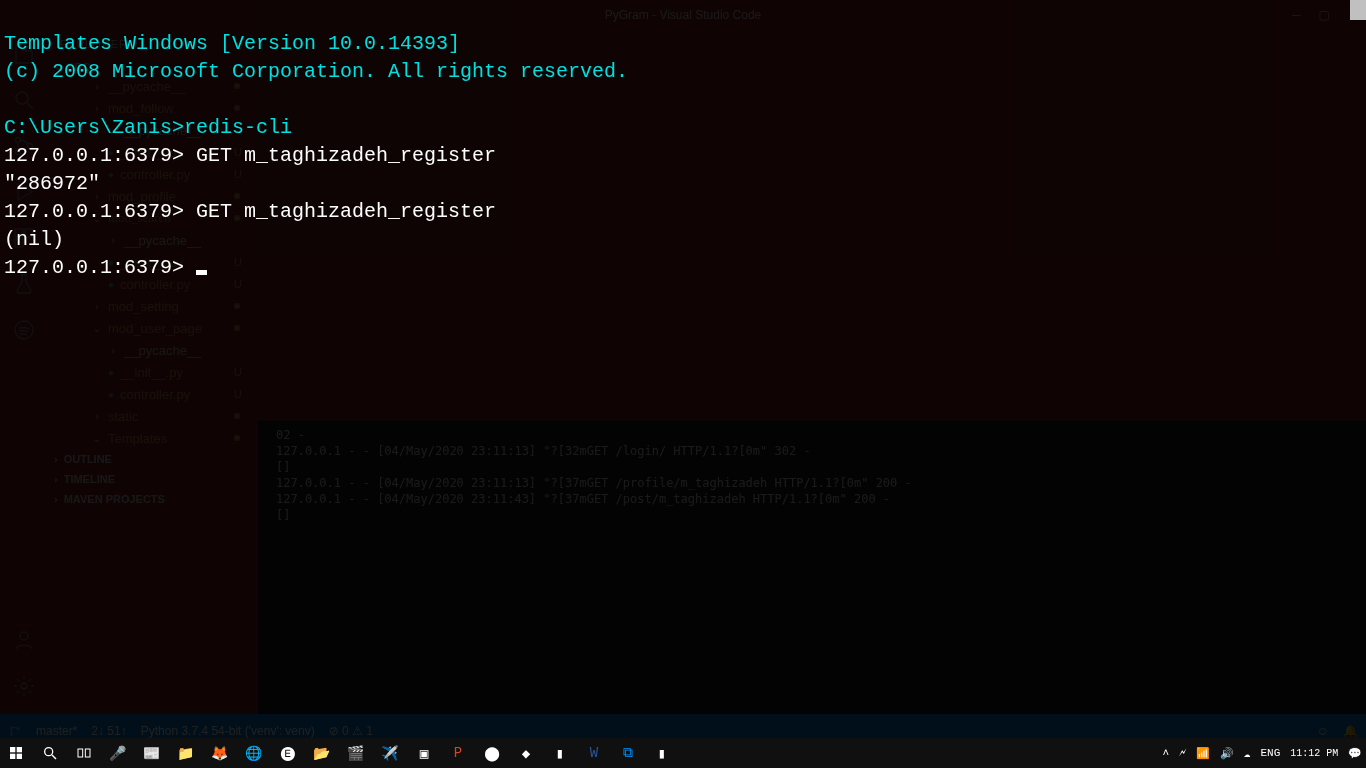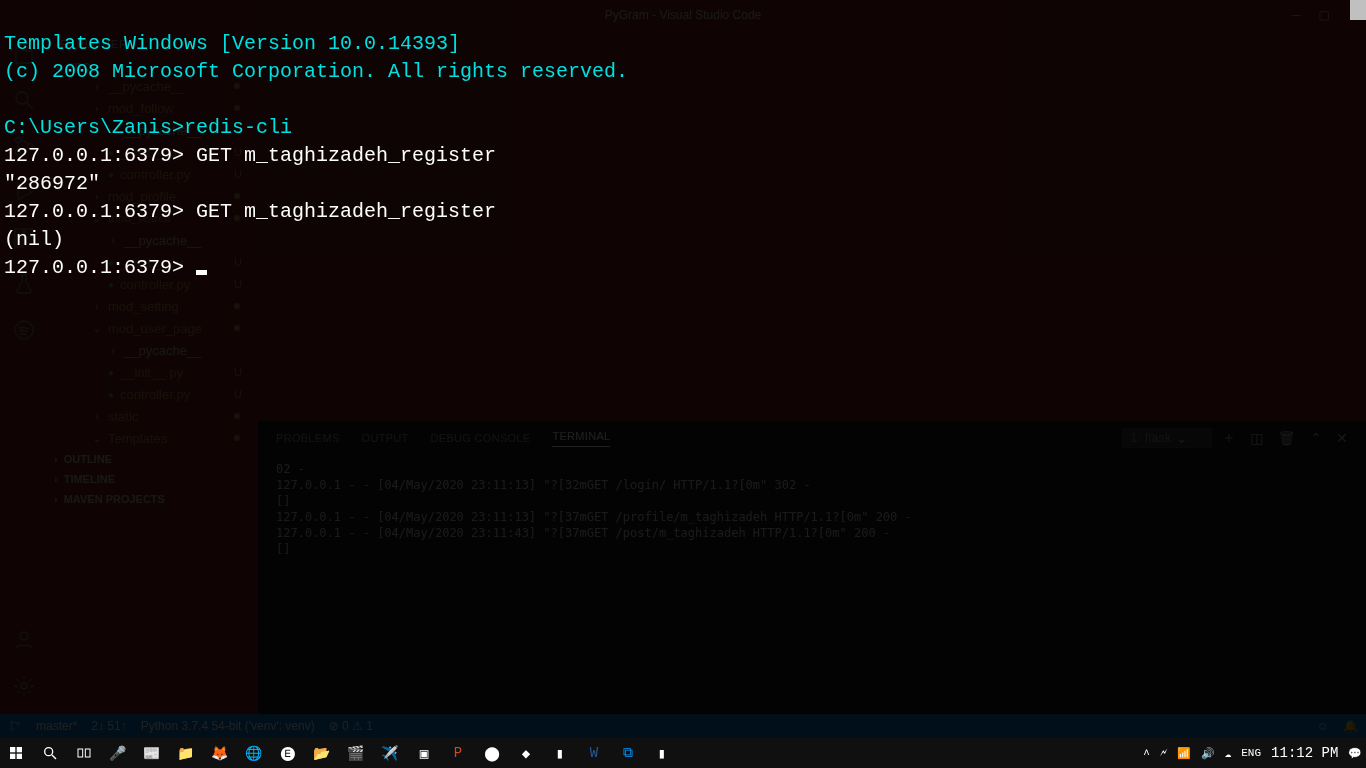--- a/index.html
+++ b/index.html
@@ -33,31 +33,31 @@
 .panels-collapsed { padding: 4px 0 4px 6px; display: flex; align-items: center; gap: 6px; font-weight: 700; font-size: 11px; }
 
 .editor-area { flex: 1; position: relative; }
 .terminal-panel { position: absolute; left: 0; right: 0; bottom: 0; top: 390px; border-top: 1px solid #333; background: #1e1e1e; }
 .terminal-tabs { height: 34px; display: flex; align-items: center; gap: 22px; padding: 0 18px; font-size: 11px; color: #969696; letter-spacing: 0.3px; }
 .terminal-tabs .tt-active { color: #fff; border-bottom: 1px solid #fff; padding-bottom: 4px; }
 .terminal-tabs .tt-right { margin-left: auto; display: flex; align-items: center; gap: 14px; }
 .terminal-tabs .icon-btn { color: #bfbfbf; font-size: 14px; cursor: pointer; }
 .terminal-output { padding: 6px 18px; font-family: Consolas, monospace; font-size: 12px; line-height: 16px; color: #d4d4d4; white-space: pre; }
 
-.statusbar { position: absolute; left: 0; right: 0; bottom: 30px; height: 24px; background: #007acc; display: flex; align-items: center; padding: 0 8px; font-size: 12px; color: #fff; gap: 14px; }
+.statusbar { position: absolute; left: 0; right: 0; bottom: 30px; height: 24px; background: #007acc; display: flex; align-items: flex-end; padding: 0 8px; font-size: 12px; color: #fff; gap: 14px; }
 .statusbar .sb-spacer { flex: 1; }
 .statusbar svg { width: 14px; height: 14px; stroke: #fff; fill: none; vertical-align: middle; }
 
 
 .taskbar { position: absolute; left: 0; right: 0; bottom: 0; height: 30px; background: #101010; display: flex; align-items: center; padding: 0 4px; gap: 6px; z-index: 50; }
 .taskbar .tb-icon { width: 24px; height: 24px; display: flex; align-items: center; justify-content: center; color: #fff; font-size: 14px; }
 .taskbar .tb-icon svg { width: 16px; height: 16px; }
 .taskbar .tb-group { display: flex; align-items: center; gap: 10px; }
 .taskbar .tb-right { margin-left: auto; display: flex; align-items: center; gap: 10px; color: #fff; font-size: 11px; }
-.taskbar .tb-right .clock { font-size: 14px; }
+.taskbar .tb-right .clock { font-size: 10px; }
 
 
 .cmd-overlay { position: absolute; top: 0; left: 0; right: 8px; padding: 2px 4px; font-family: Consolas, 'Courier New', monospace; font-size: 20px; line-height: 28px; color: #fff; z-index: 100; white-space: pre; }
 .cmd-overlay .cyan { color: #00e0e0; }
 .cmd-overlay .cursor { display: inline-block; width: 11px; height: 5px; background: #fff; vertical-align: -2px; }
 
 
 .right-scroll { position: absolute; right: 0; top: 0; width: 16px; height: 20px; background: #c0c0c0; z-index: 120; }
 </style>
 </head>
@@ -216,35 +216,20 @@
           <span>TIMELINE</span>
         </div>
       <div class="panels-collapsed">
           <span>›</span>
           <span>MAVEN PROJECTS</span>
         </div>
     </div>
 
     <div class="editor-area">
       <div class="terminal-panel">
-        <div class="terminal-tabs">
-          <span>PROBLEMS</span>
-          <span>OUTPUT</span>
-          <span>DEBUG CONSOLE</span>
-          <span class="tt-active">TERMINAL</span>
-          <div class="tt-right">
-            <span style="background:#3c3c3c;padding:2px 40px 2px 8px;border:1px solid #454545;font-size:12px;">1: flask</span>
-            <span class="icon-btn" style="margin-left:-50px;margin-right:20px;">⌄</span>
-            <span class="icon-btn">＋</span>
-            <span class="icon-btn">◫</span>
-            <span class="icon-btn">🗑</span>
-            <span class="icon-btn">⌃</span>
-            <span class="icon-btn">✕</span>
-          </div>
-        </div>
         <div class="terminal-output" id="term-out">02 -
 127.0.0.1 - - [04/May/2020 23:11:13] "?[32mGET /login/ HTTP/1.1?[0m" 302 -
 []
 127.0.0.1 - - [04/May/2020 23:11:13] "?[37mGET /profile/m_taghizadeh HTTP/1.1?[0m" 200 -
 127.0.0.1 - - [04/May/2020 23:11:43] "?[37mGET /post/m_taghizadeh HTTP/1.1?[0m" 200 -
 []</div>
       </div>
     </div>
   </div>
 

